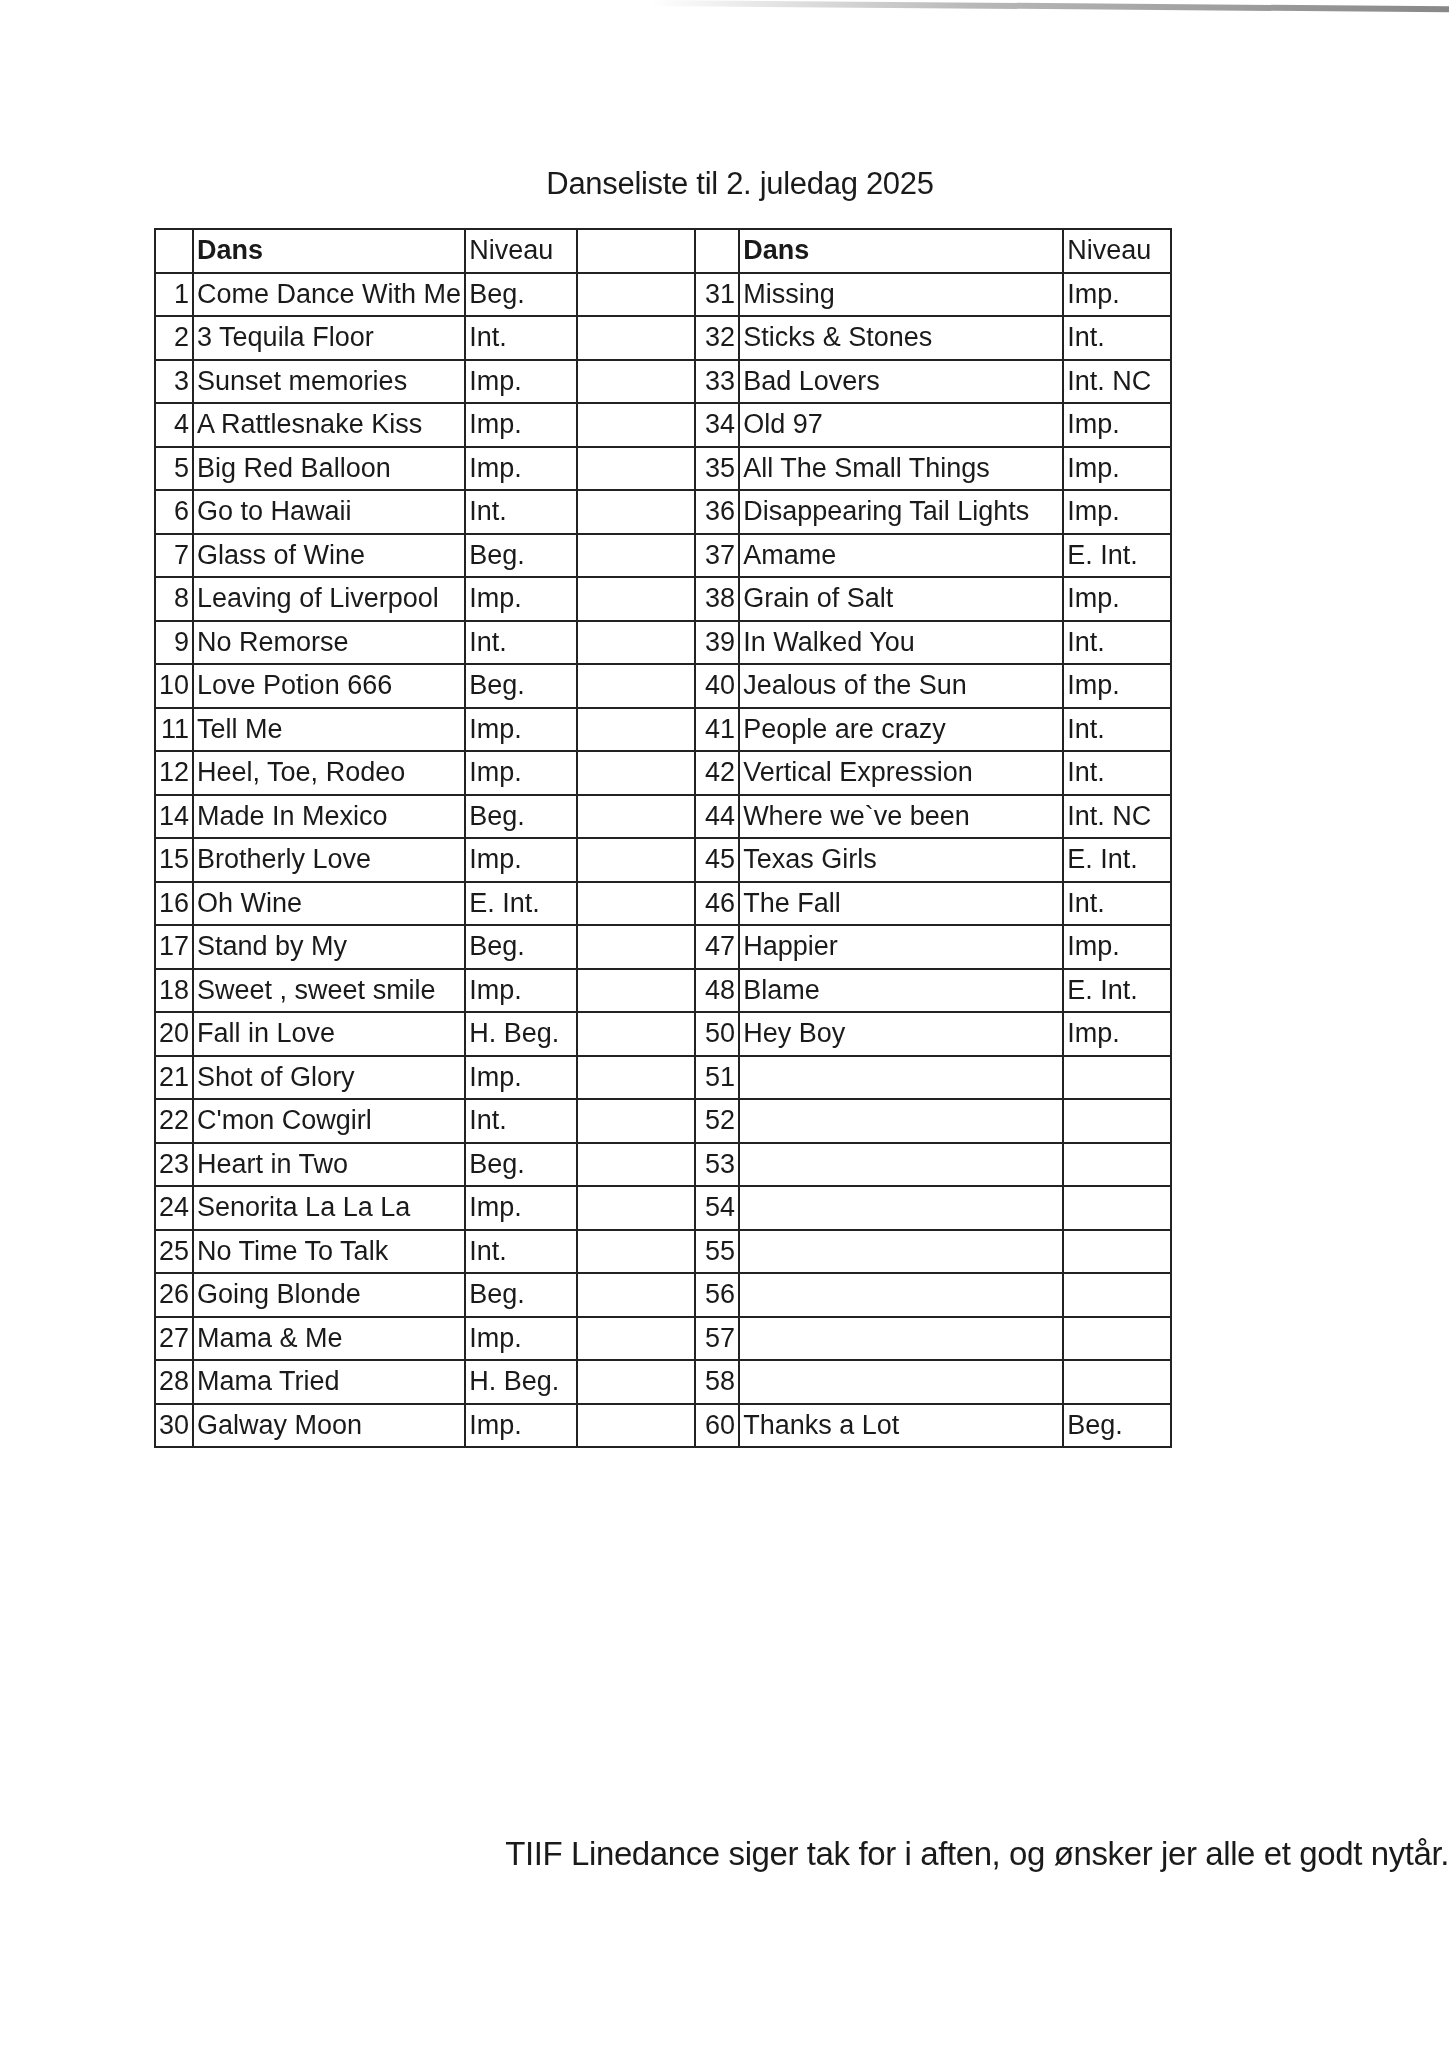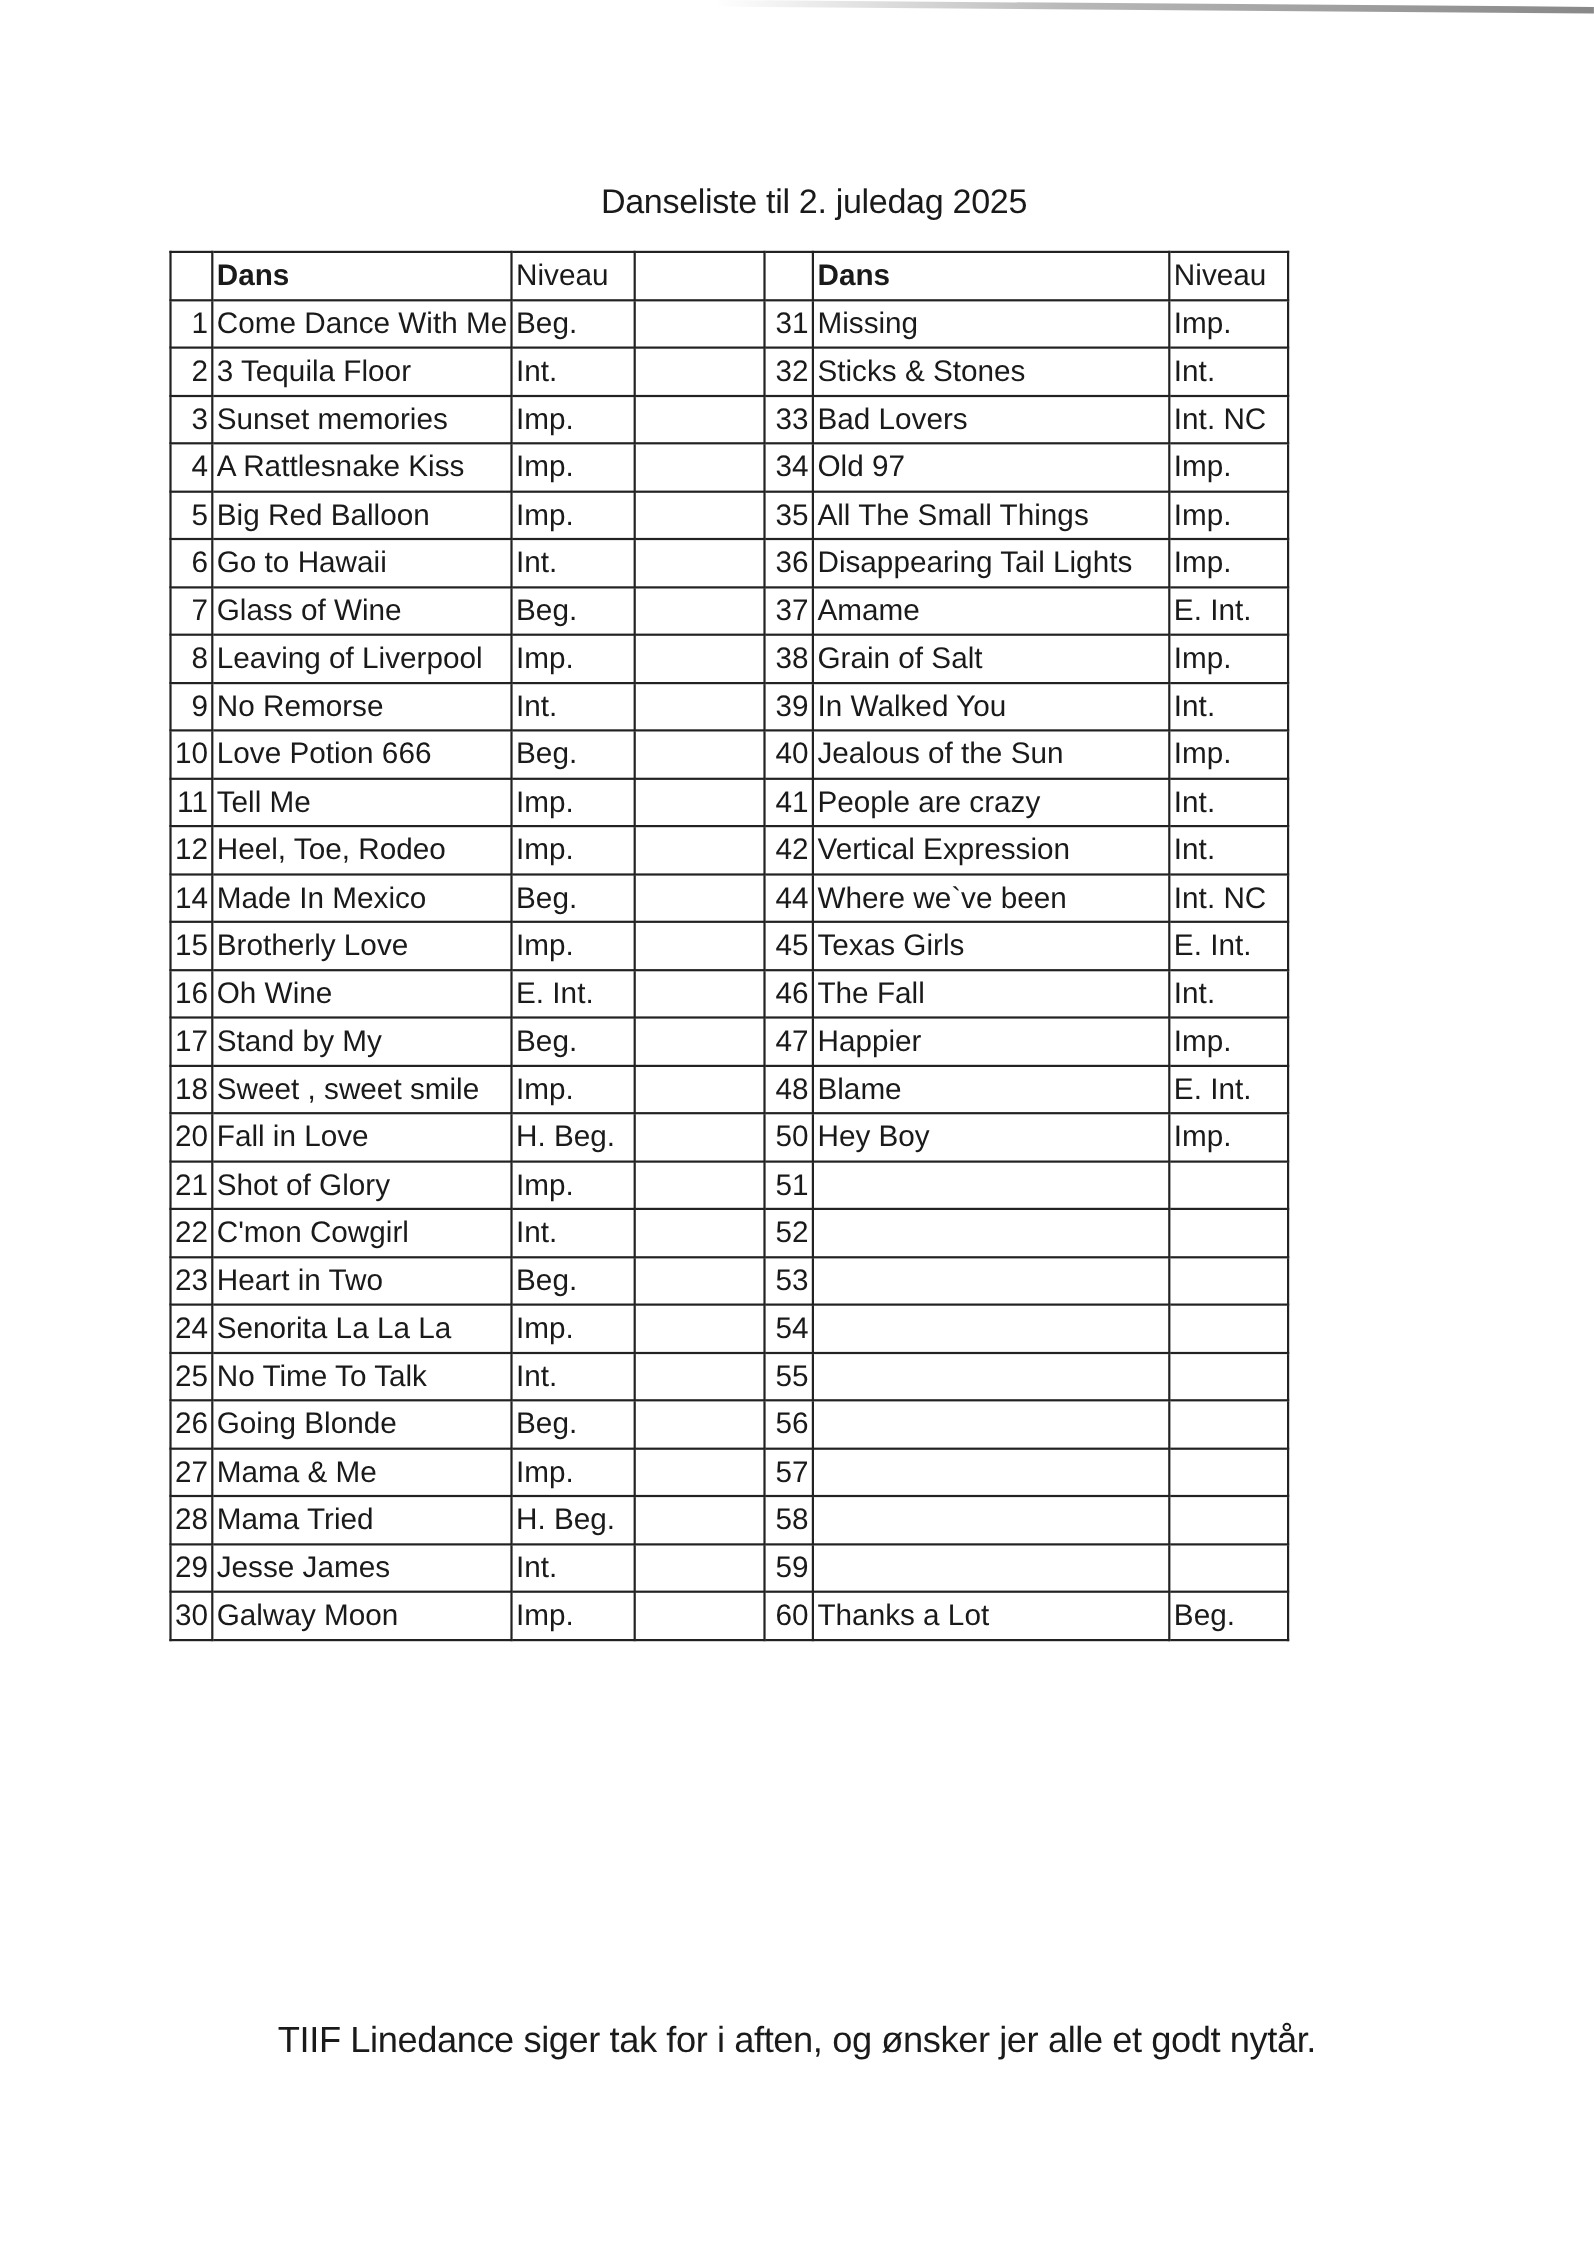--- a/index.html
+++ b/index.html
@@ -24,21 +24,21 @@
   table.dance td {
     border: 2px solid #222; height: 41.5px; padding: 0 3px;
     white-space: nowrap; overflow: hidden; vertical-align: middle;
   }
   td.num { text-align: right; padding-right: 2px; }
   td.head-bold { font-weight: bold; }
   td.spacer { border-top: 2px solid #222; }
   .c1 { width: 38px; } .c2 { width: 258px; } .c3 { width: 112px; }
   .c4 { width: 118px; } .c5 { width: 44px; } .c6 { width: 324px; } .c7 { width: 108px; }
   .footer {
-    position: absolute; top: 1835px; left: 0; width: 1449px; text-align: center;
+    position: absolute; top: 1835px; left: 0; width: 1449px; text-align: right;
     font-size: 33px; letter-spacing: -0.4px; color: #1a1a1a;
   }
 </style>
 </head>
 <body>
 
 <div class="scan-edge"></div>
 
 <div class="title">Danseliste til 2. juledag 2025</div>
 
@@ -290,29 +290,20 @@
       <tr>
         <td class="num">28</td>
         <td>Mama Tried</td>
         <td>H. Beg.</td>
         <td class="spacer"></td>
         <td class="num">58</td>
         <td></td>
         <td></td>
       </tr>
       <tr>
-        <td class="num">29</td>
-        <td>Jesse James</td>
-        <td>Int.</td>
-        <td class="spacer"></td>
-        <td class="num">59</td>
-        <td></td>
-        <td></td>
-      </tr>
-      <tr>
         <td class="num">30</td>
         <td>Galway Moon</td>
         <td>Imp.</td>
         <td class="spacer"></td>
         <td class="num">60</td>
         <td>Thanks a Lot</td>
         <td>Beg.</td>
       </tr>
     </tbody>
 </table>

